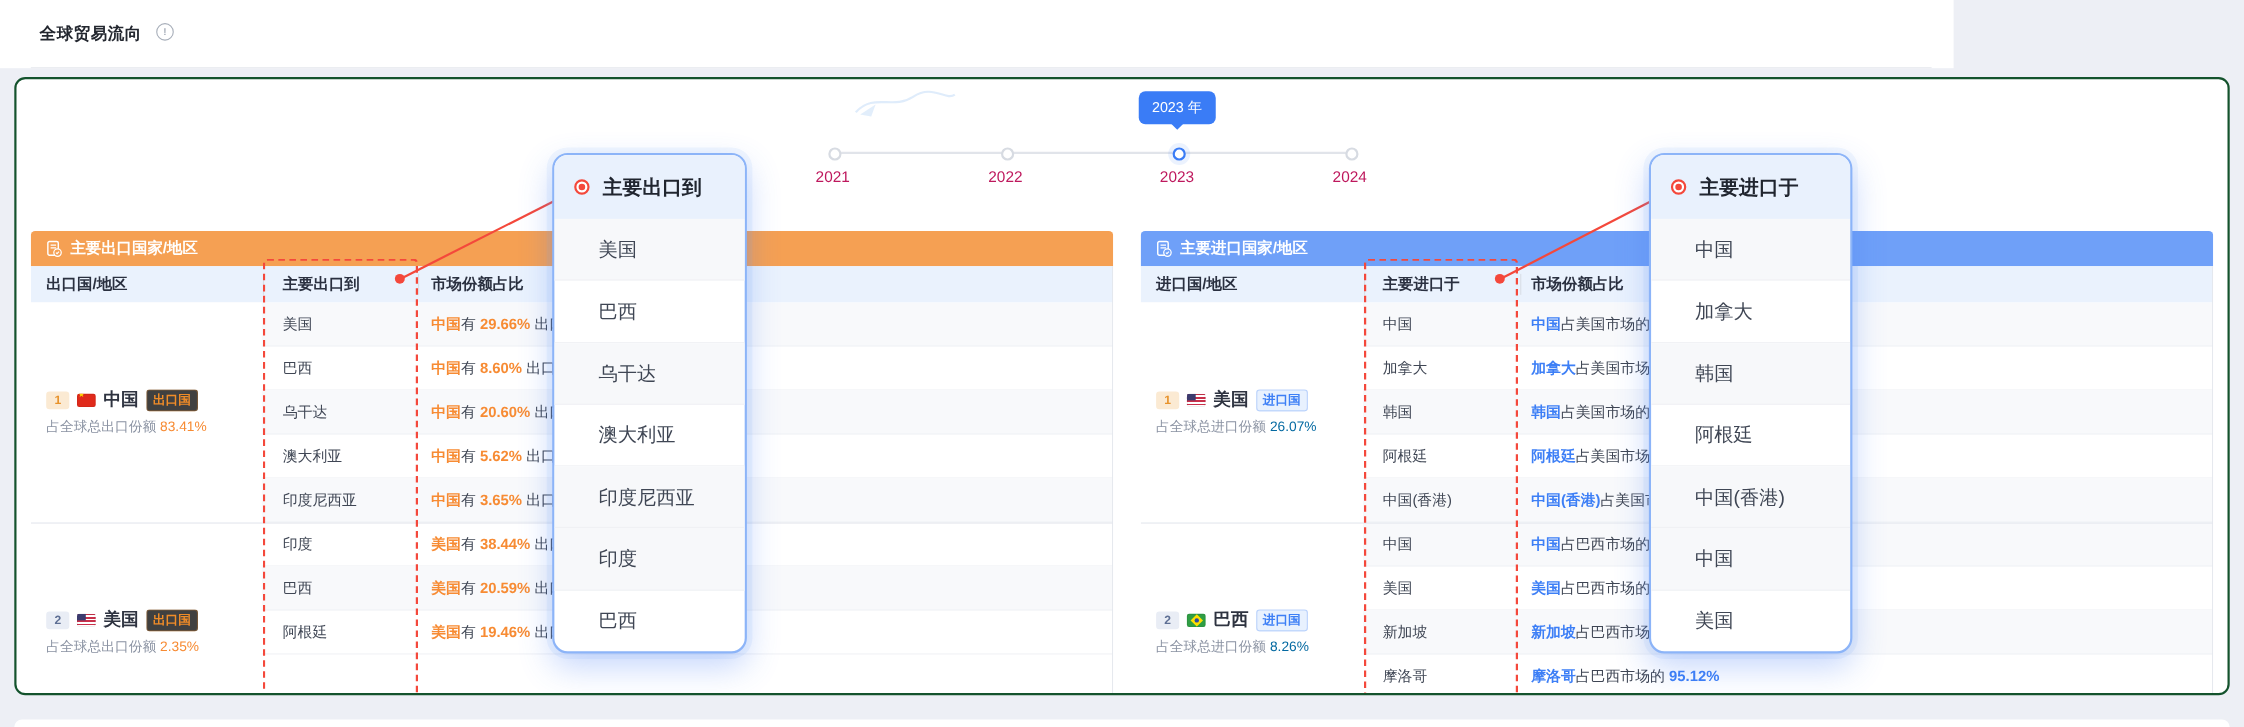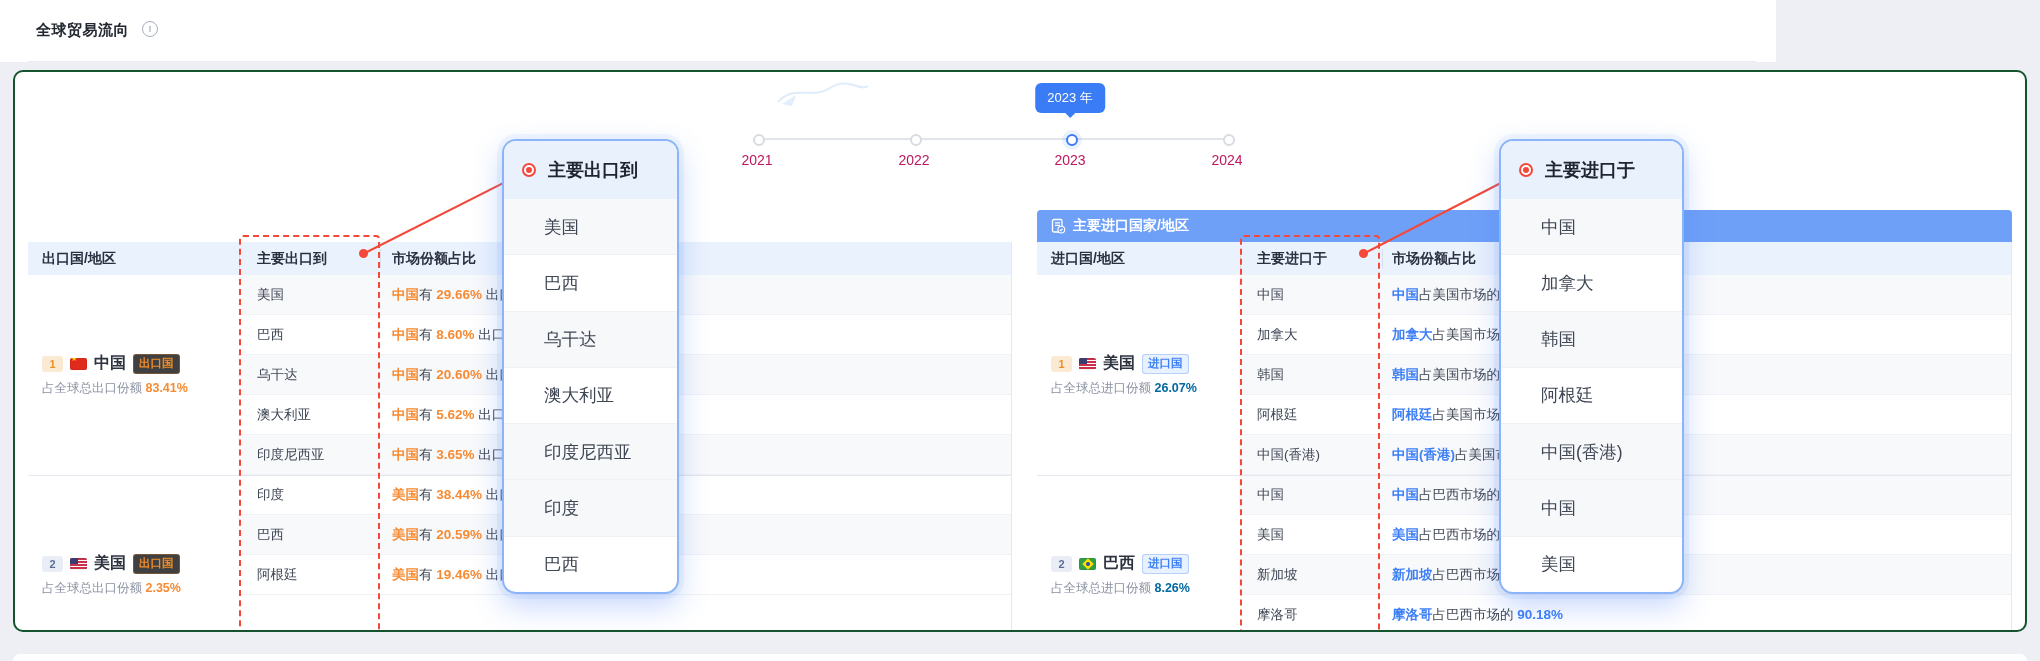--- a/index.html
+++ b/index.html
@@ -56,21 +56,21 @@
   .export .gcell{width:210px;} .import .gcell{width:202px;}
   .gcell.g1{top:65px;height:200px;} .gcell.g2{top:265px;height:200px;}
   .cline{display:flex;align-items:center;gap:7px;}
   .rank{min-width:17px;height:16px;border-radius:3px;font-size:11px;font-weight:700;text-align:center;line-height:16px;padding:0 2px;}
   .rank.r1{background:#FBEAD3;color:#E8922A;} .rank.r2{background:#E9EDF5;color:#5E6F94;}
   .cname{font-size:16px;font-weight:600;color:#2E3340;}
   .rolebadge{font-size:11.5px;border-radius:3px;padding:1.5px 5px;font-weight:600;}
   .rolebadge.exp{background:#404040;color:#F08C28;border:1px solid rgba(240,140,40,.30);}
   .rolebadge.imp{background:#E8F1FE;color:#3D7FF6;border:1px solid rgba(61,127,246,.28);}
   .subshare{margin-top:6px;font-size:12.5px;color:#8A92A2;}
-  .subshare b{font-weight:700;}
+  .subshare b{font-weight:400;}
   .subshare b.o{color:#F78B33;} .subshare b.b{color:#0369a1;}
 
   
   .flag{position:relative;width:17px;height:12px;border-radius:2px;overflow:hidden;flex:0 0 auto;box-shadow:0 0 0 1px rgba(0,0,0,.06) inset;}
   .flag.cn{background:#E02A1B;}
   .flag.cn:before{content:"★";position:absolute;left:1px;top:-3px;color:#FFD500;font-size:7px;}
   .flag.us{background:repeating-linear-gradient(180deg,#C9304A 0 1.5px,#fff 1.5px 3px);}
   .flag.us:before{content:"";position:absolute;left:0;top:0;width:8px;height:6px;background:#3C3B6E;}
   .flag.br{background:#2F9E44;}
   .flag.br:before{content:"";position:absolute;left:4.5px;top:2px;width:8px;height:8px;background:#FFDF00;transform:rotate(45deg);}
@@ -120,20 +120,30 @@
       <div class="tl-dot" style="left:895px;"></div>
       <div class="tl-dot active" style="left:1051px;"></div>
       <div class="tl-dot" style="left:1208px;"></div>
       <span class="tl-label" style="left:742px;">2021</span>
       <span class="tl-label" style="left:899px;">2022</span>
       <span class="tl-label" style="left:1055px;">2023</span>
       <span class="tl-label" style="left:1212px;">2024</span>
     </div>
 
     <div class="gtable export">
+      <div class="tbar">
+        <svg class="ticon" width="16" height="16" viewBox="0 0 16 16">
+          <rect x="2.5" y="1.5" width="9.5" height="12.5" rx="1.5" fill="none" stroke="#fff" stroke-width="1.3"></rect>
+          <line x1="5" y1="4.8" x2="10" y2="4.8" stroke="#fff" stroke-width="1.2"></line>
+          <line x1="5" y1="7.4" x2="10" y2="7.4" stroke="#fff" stroke-width="1.2"></line>
+          <circle cx="11.3" cy="11.6" r="3.4" fill="#F5A053" stroke="#fff" stroke-width="1.1"></circle>
+          <path d="M9.9 11.6 l1 1 l1.7 -1.8" fill="none" stroke="#fff" stroke-width="1.1"></path>
+        </svg>
+        <span>主要出口国家/地区</span>
+      </div>
       <div class="thead">
         <span class="h1">出口国/地区</span>
         <span class="h2">主要出口到</span>
         <span class="h3">市场份额占比</span>
         <i class="vsep" style="left:211px;"></i>
           <i class="vsep" style="left:352px;"></i>
       </div>
       <div class="rows">
         <div class="trow shade">
             <span class="dest">美国</span>
@@ -236,21 +246,21 @@
         <div class="trow">
             <span class="dest">美国</span>
             <span class="share"><b>美国</b><span>占巴西市场的</span><b></b><span></span></span>
           </div>
         <div class="trow shade">
             <span class="dest">新加坡</span>
             <span class="share"><b>新加坡</b><span>占巴西市场的</span><b></b><span></span></span>
           </div>
         <div class="trow">
             <span class="dest">摩洛哥</span>
-            <span class="share"><b>摩洛哥</b><span>占巴西市场的 </span><b>90.18%</b><span></span></span>
+            <span class="share"><b>摩洛哥</b><span>占巴西市场的 </span><b>95.12%</b><span></span></span>
           </div>
       </div>
       <div class="gcell g1">
         <div class="cline">
           <span class="rank r1">1</span>
           <span class="flag us"></span>
           <span class="cname">美国</span>
           <span class="rolebadge imp">进口国</span>
         </div>
         <div class="subshare"><span>占全球总进口份额</span> <b class="b">26.07%</b></div>

